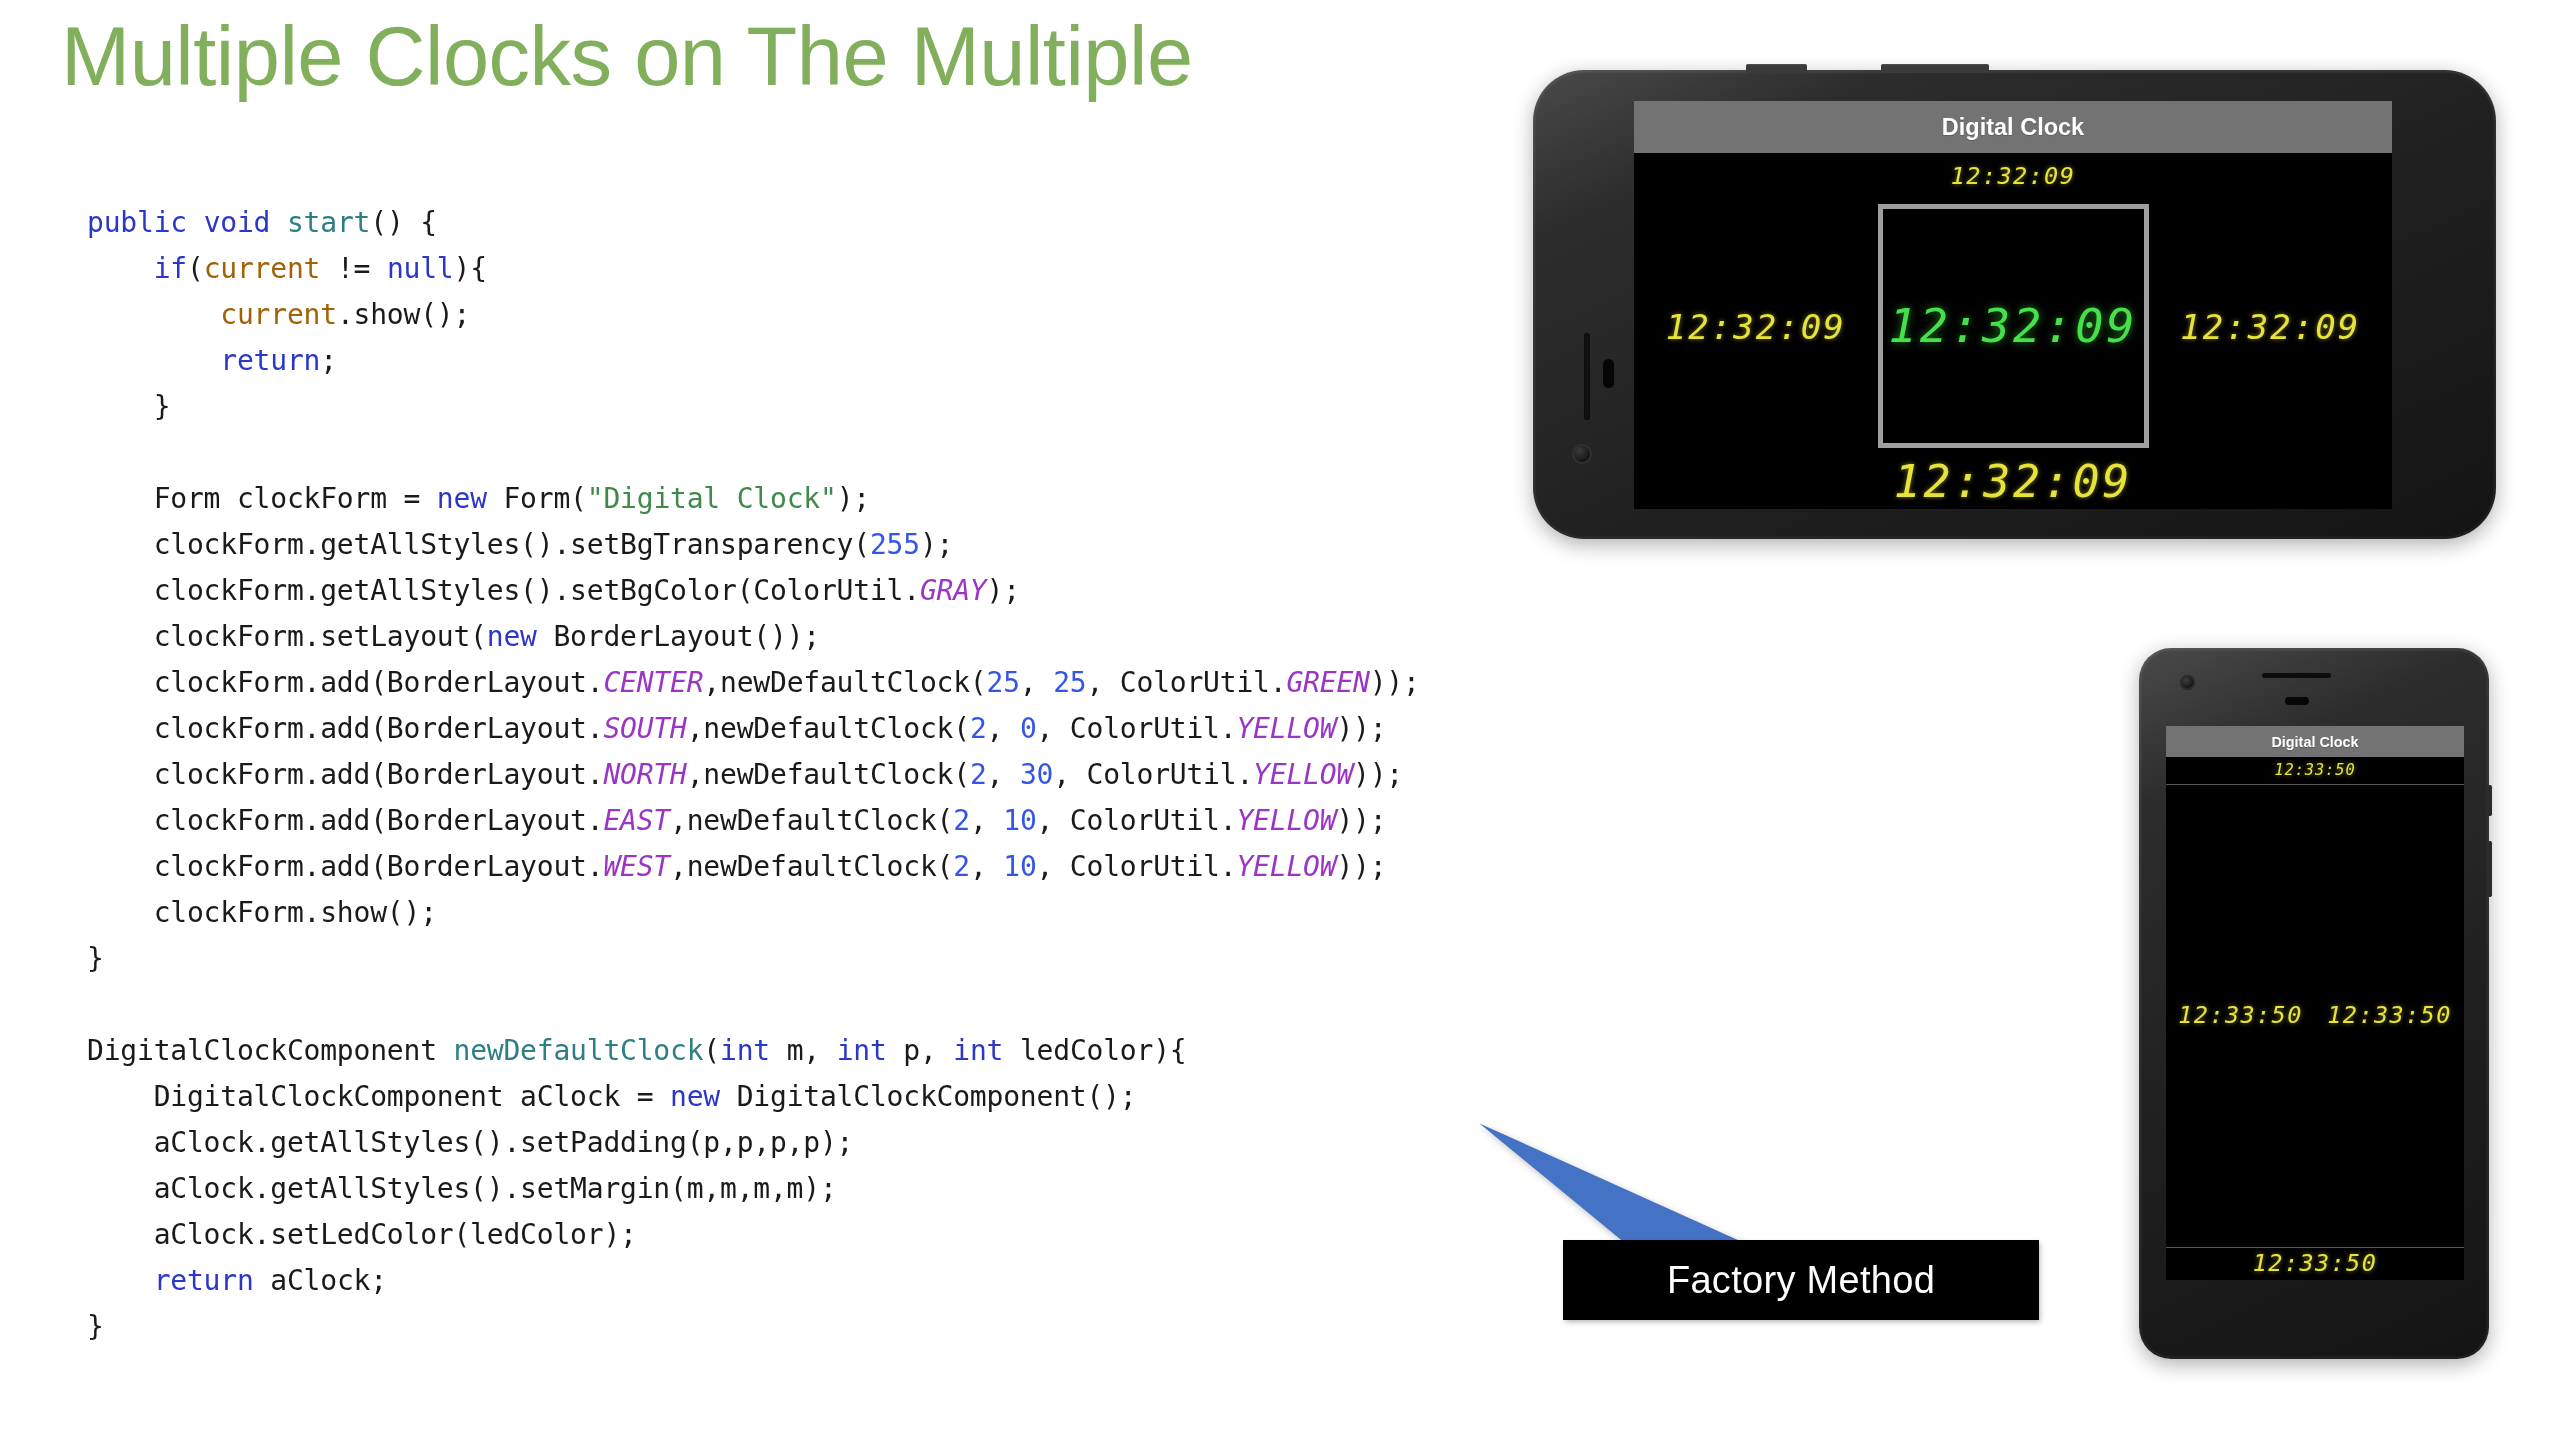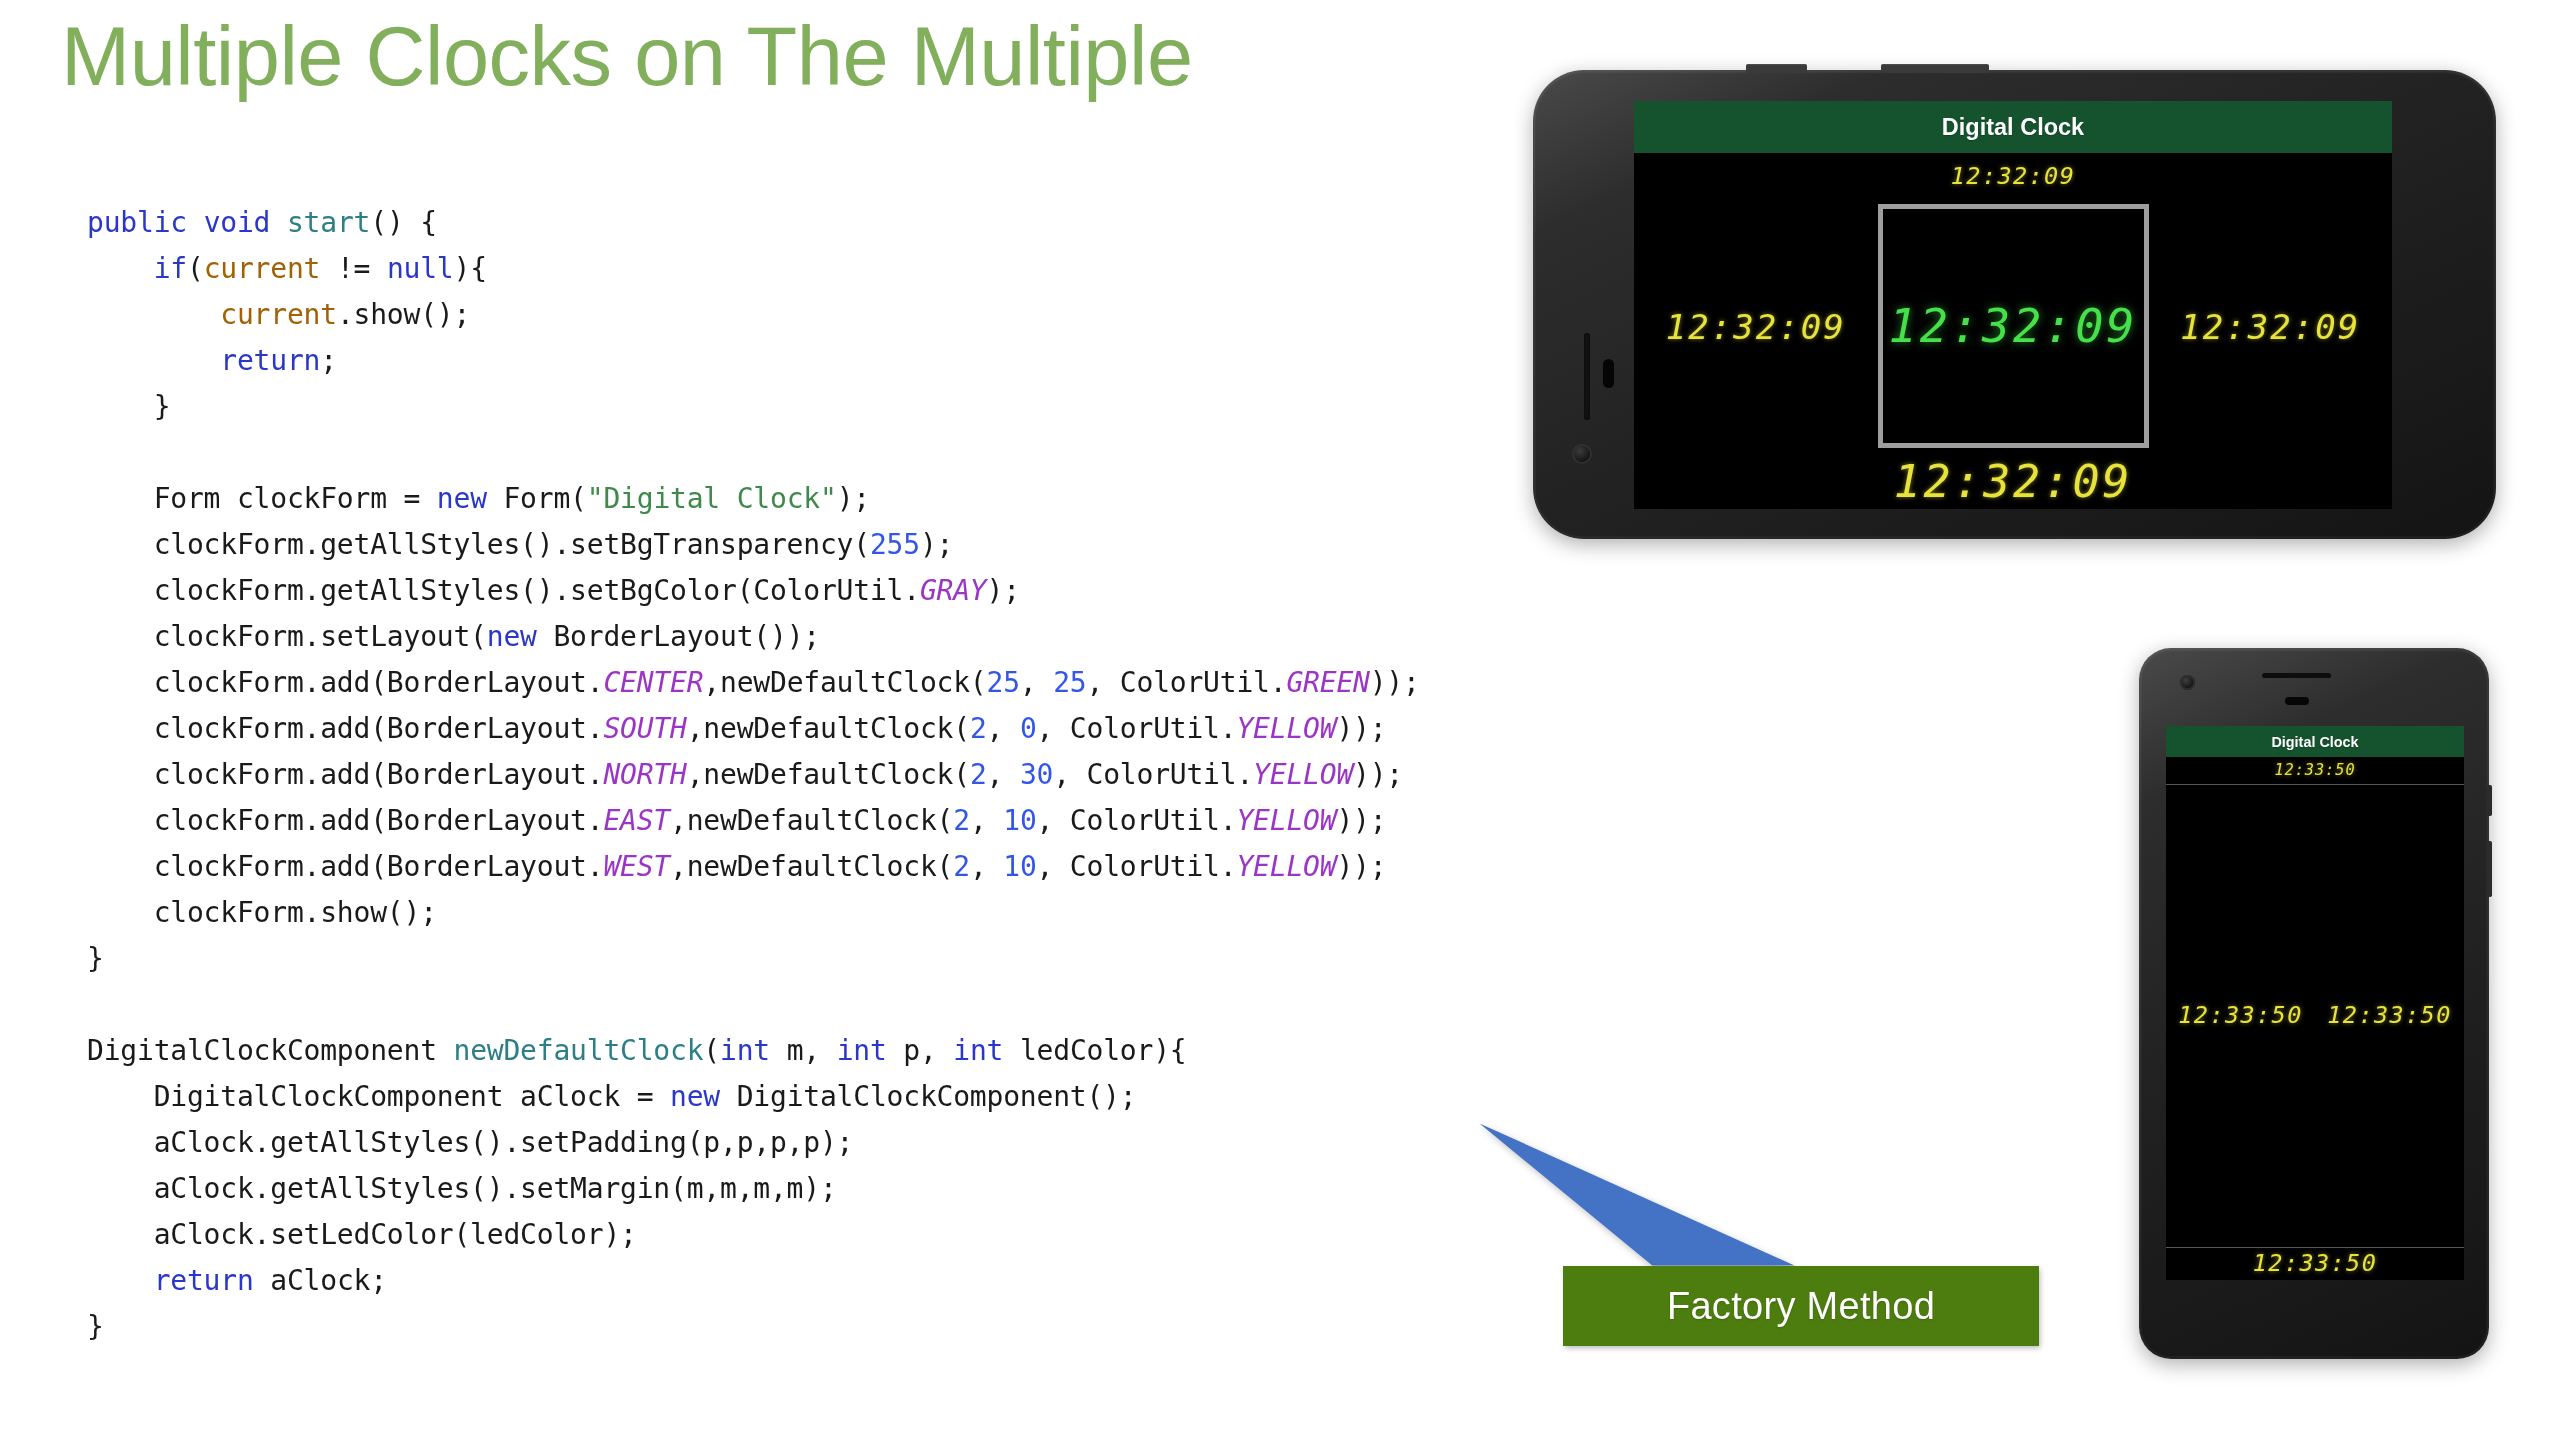--- a/index.html
+++ b/index.html
@@ -69,21 +69,21 @@
     pointer-events: none;
   }
   .screen {
     position: absolute;
     background: #000000;
     overflow: hidden;
     display: flex;
     flex-direction: column;
   }
   .title-bar {
-    background: #14532d;
+    background: #737373;
     color: #ffffff;
     font-family: "Liberation Sans", sans-serif;
     font-weight: bold;
     display: flex;
     align-items: center;
     justify-content: center;
     flex: 0 0 auto;
     text-shadow: 0 0.9px 0.9px rgba(0,0,0,0.20);
   }
   .led {
@@ -213,24 +213,24 @@
     width: 23.5px; height: 8px; border-radius: 4.5px; background: #060606;
   }
   .pt-sidebtn {
     position: absolute; right: -2.7px; background: #2b2b2b; border-radius: 1.8px;
   }
 
   
   #factory-callout {
     position: absolute;
     left: 1563px;
-    top: 1266px;
+    top: 1240px;
     width: 476px;
     height: 80px;
-    background: #4d7c0f;
+    background: #000000;
     box-shadow: 1.8px 2.7px 5.4px rgba(0,0,0,0.28);
     display: flex;
     align-items: center;
     justify-content: center;
   }
   #factory-callout .callout-label {
     color: #ffffff;
     font-family: "Liberation Sans", sans-serif;
     font-size: 38px;
     letter-spacing: 0.3px;

